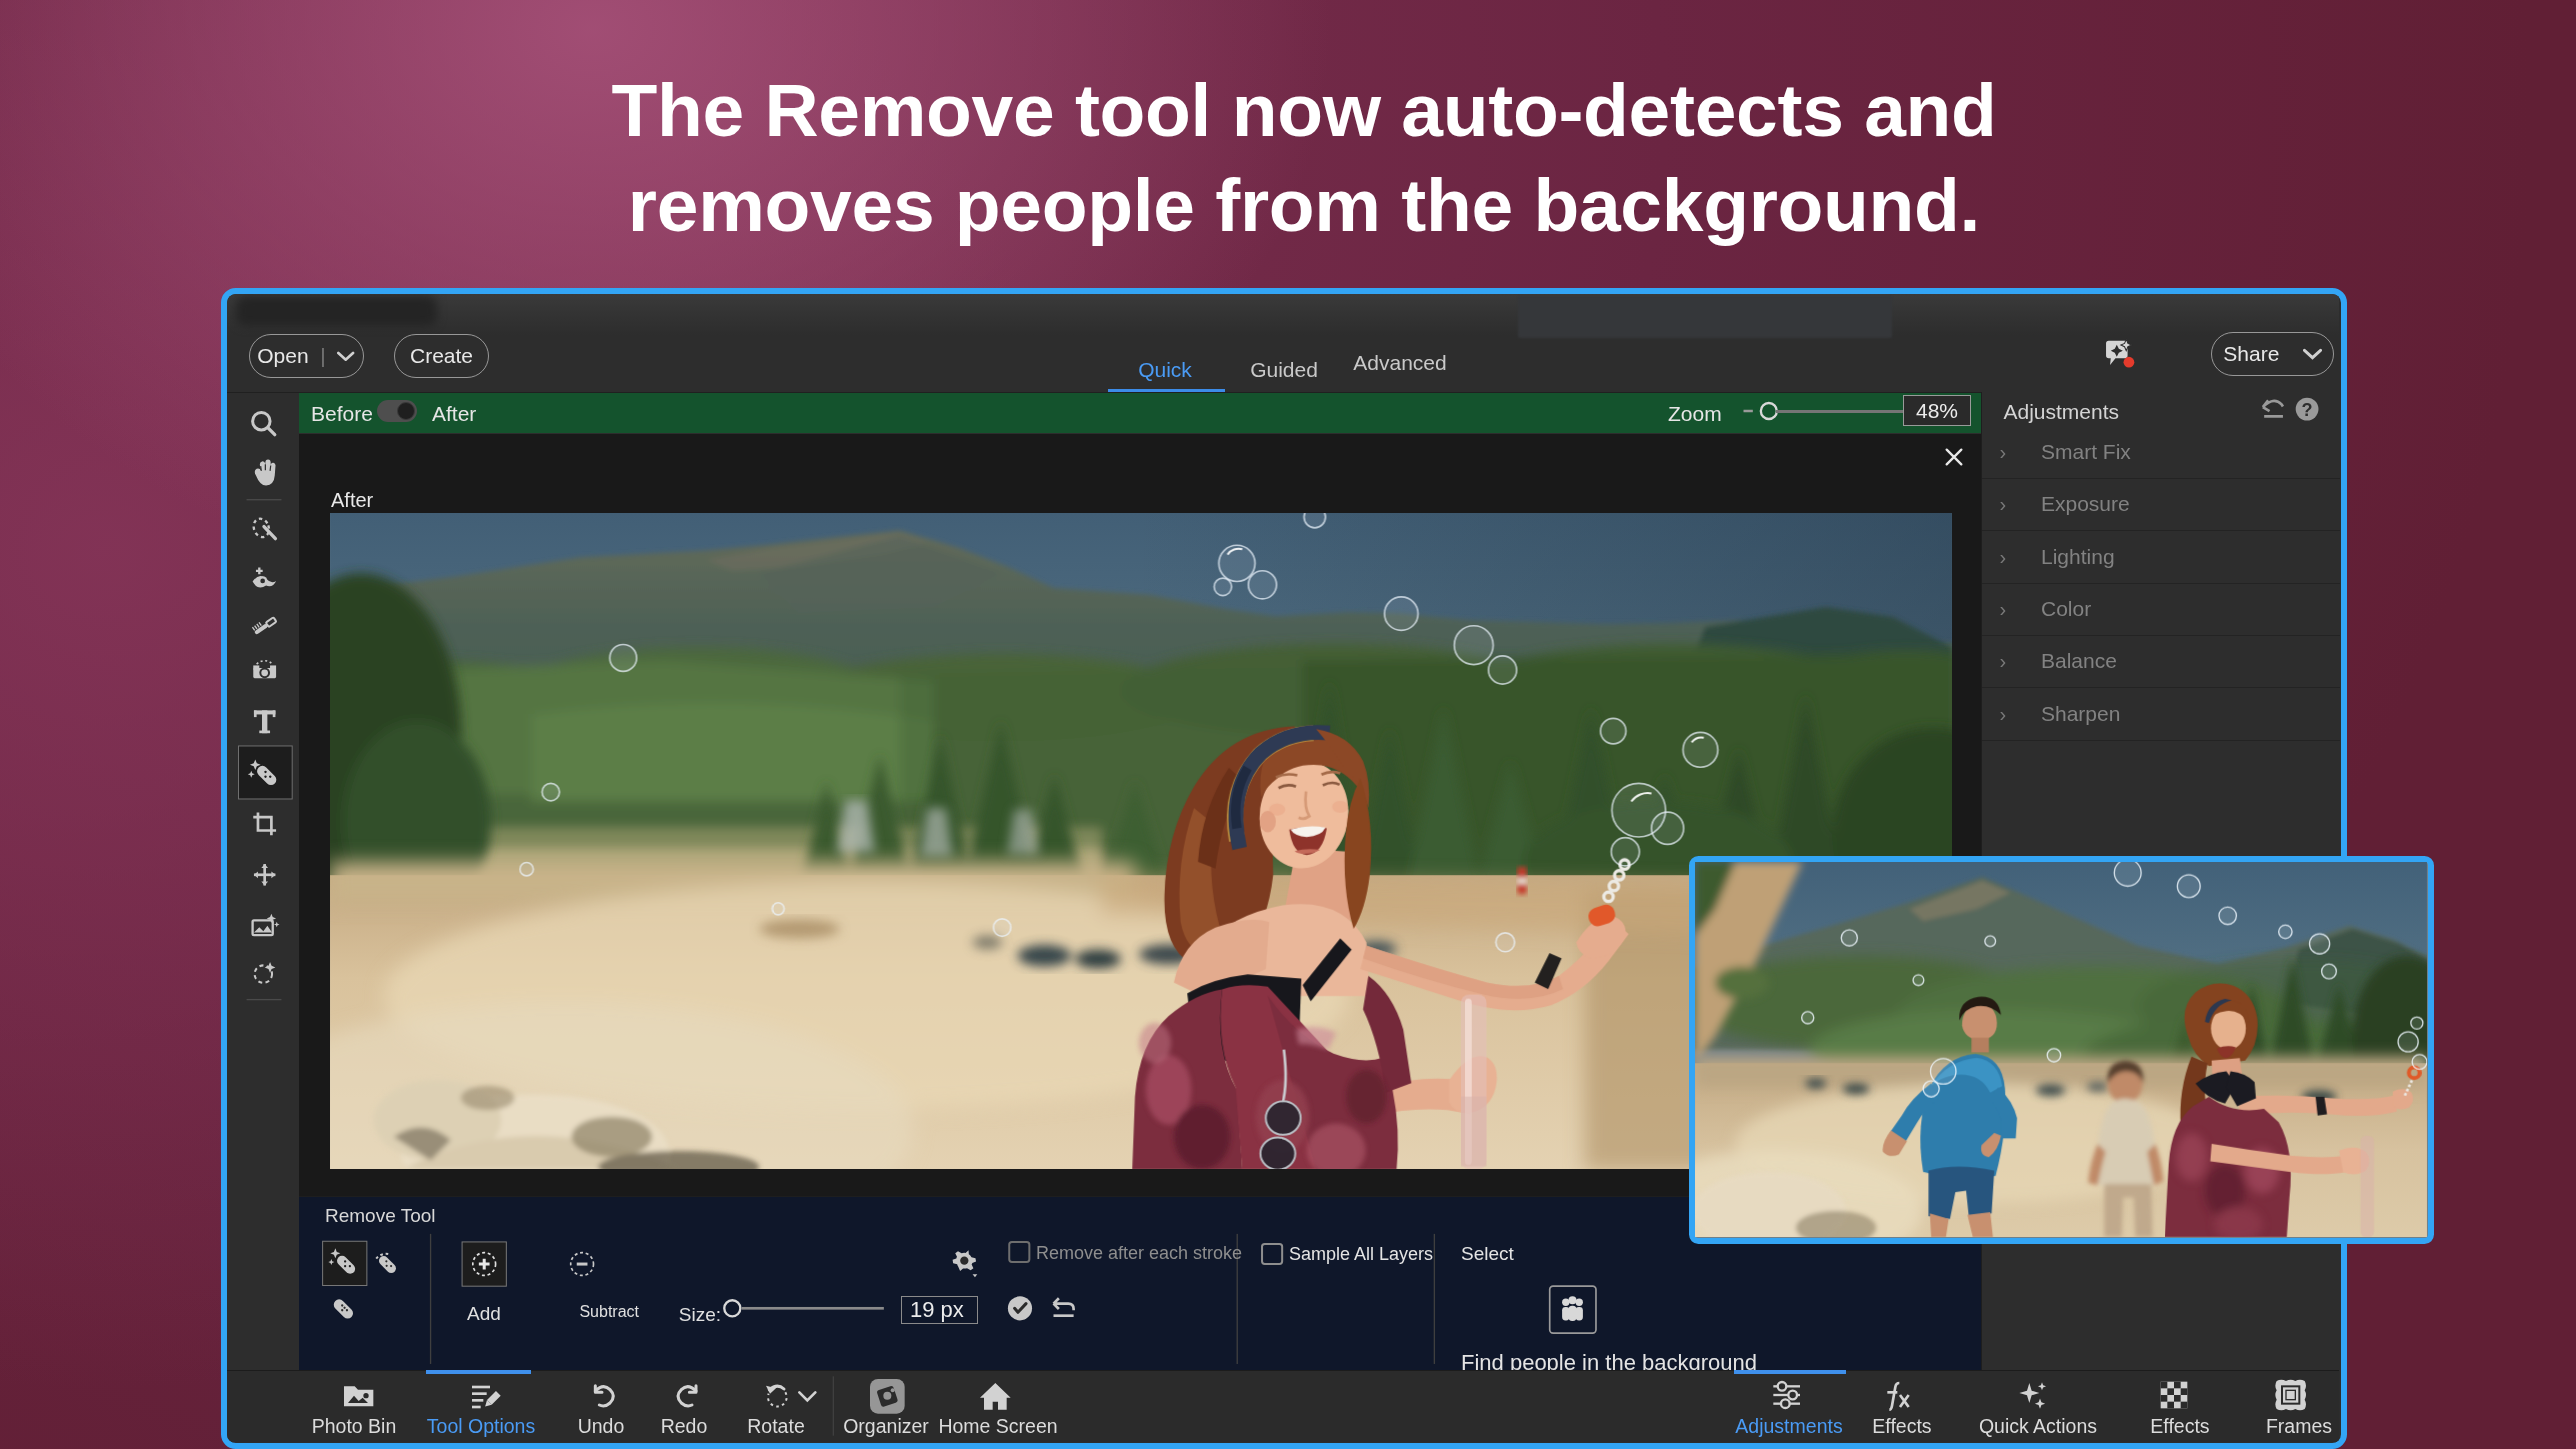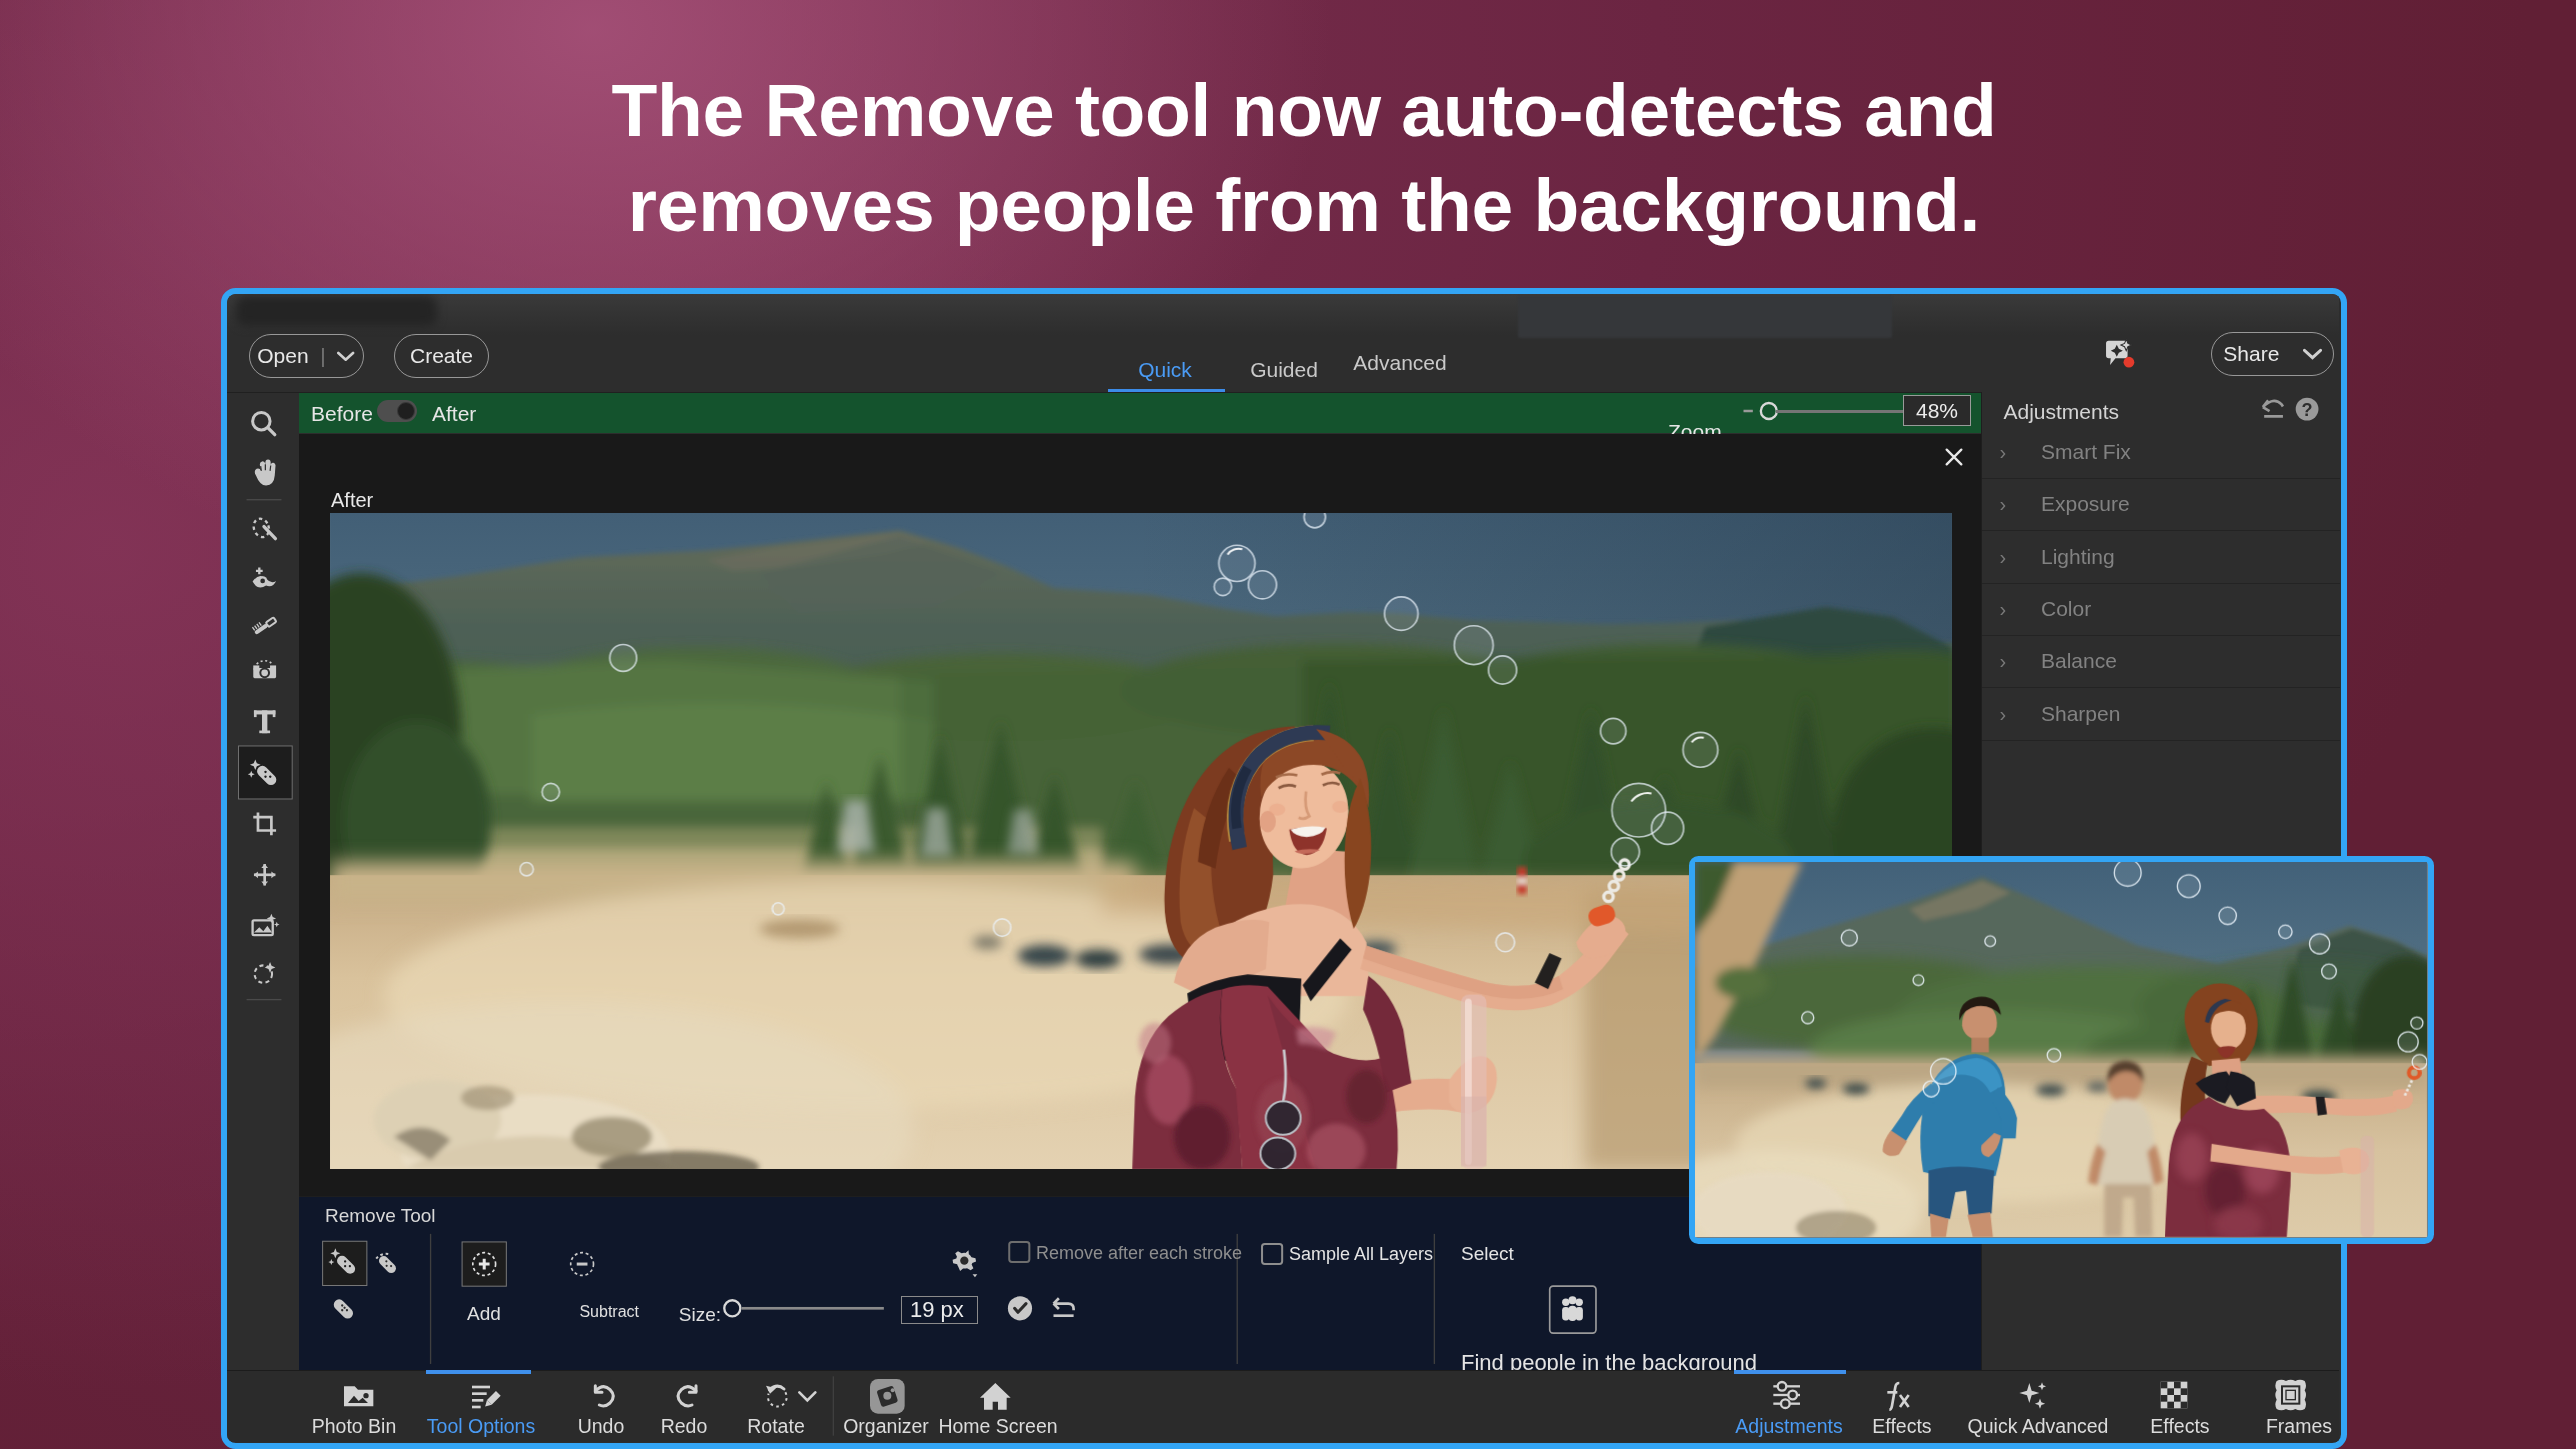--- a/index.html
+++ b/index.html
@@ -212,21 +212,21 @@
 
         <rect x="29" y="903" width="52" height="2" fill="#4a4a4a"></rect>
       </svg>
     </div>
     <div id="bar2" class="abs">
       <div class="abs" style="left:12px; top:8.7px; font-size:21px; color:#e6e6e6;">Before</div>
       <div class="abs" style="left:78px; top:6.7px; width:40px; height:22px; border-radius:11.4px; background:#4e4e4e;">
         <div class="abs" style="right:2px; top:2px; width:18px; height:18px; border-radius:50%; background:#1f1f1f; border:0.7px solid #3a3a3a;"></div>
       </div>
       <div class="abs" style="left:133px; top:8.7px; font-size:21px; color:#e6e6e6;">After</div>
-      <div class="abs" style="left:1369px; top:8.7px; font-size:21px; color:#e6e6e6;margin-top:18px;">Zoom</div>
+      <div class="abs" style="left:1369px; top:8.7px; font-size:21px; color:#e6e6e6;">Zoom</div>
       <svg class="abs" style="left:1444px; top:0;" width="121" height="40" viewBox="0 0 180 60">
           <line x1="0" y1="27" x2="14" y2="27" stroke="#9a9a9a" stroke-width="4"></line>
           <circle cx="38" cy="27" r="12" fill="none" stroke="#d8d8d8" stroke-width="3.5"></circle>
         </svg>
       <div class="abs" style="left:1477px; top:17px; width:158px; height:2.7px; background:#757575;"></div>
       <div class="abs" style="left:1604px; top:2px; width:68px; height:31px; border:1.3px solid #9a9a9a; background:#2a2a2a; color:#ececec; font-size:21px; display:flex; align-items:center; justify-content:center;">48%</div>
     </div>
     <div id="canvas" class="abs">
       <svg class="abs" style="left:1645px; top:13.4px;" width="20" height="20" viewBox="0 0 30 30">
           <path d="M4 4 L26 26 M26 4 L4 26" stroke="#e8e8e8" stroke-width="3.5" stroke-linecap="round"></path>
@@ -467,21 +467,21 @@
       </svg>
       <div class="tb-label" style="left:127px;">Photo Bin</div>
       <div class="tb-label" style="left:254px; color:#4a9bf5;">Tool Options</div>
       <div class="tb-label" style="left:374px;">Undo</div>
       <div class="tb-label" style="left:457px;">Redo</div>
       <div class="tb-label" style="left:549px;">Rotate</div>
       <div class="tb-label" style="left:659px;">Organizer</div>
       <div class="tb-label" style="left:771px;">Home Screen</div>
       <div class="tb-label" style="left:1562px; color:#4a9bf5;">Adjustments</div>
       <div class="tb-label" style="left:1675px;">Effects</div>
-      <div class="tb-label" style="left:1811px;">Quick Advanced</div>
+      <div class="tb-label" style="left:1811px;">Quick Actions</div>
       <div class="tb-label" style="left:1953px;">Effects</div>
       <div class="tb-label" style="left:2072px;">Frames</div>
     </div>
     <div id="after-label" class="abs">After</div>
     <div id="photo" class="abs">
     <svg width="1622" height="656" viewBox="0 0 2418 978">
       <defs>
         <linearGradient id="sky" x1="0" y1="0" x2="0" y2="1">
           <stop offset="0" stop-color="#425f76"></stop>
               <stop offset=".5" stop-color="#4f6c80"></stop>

